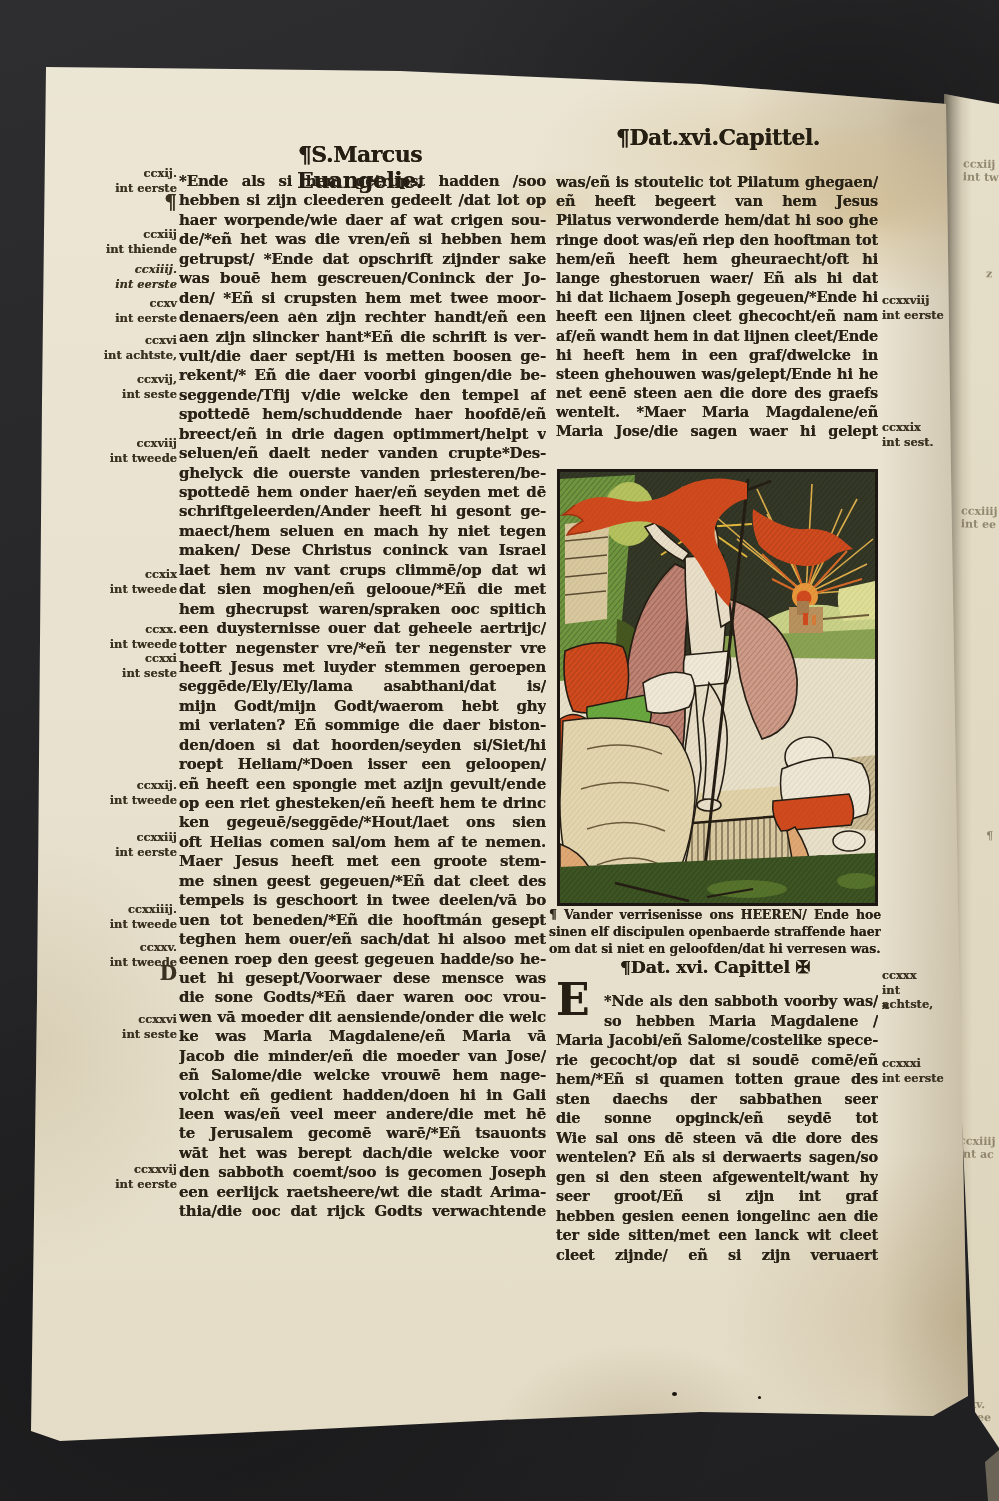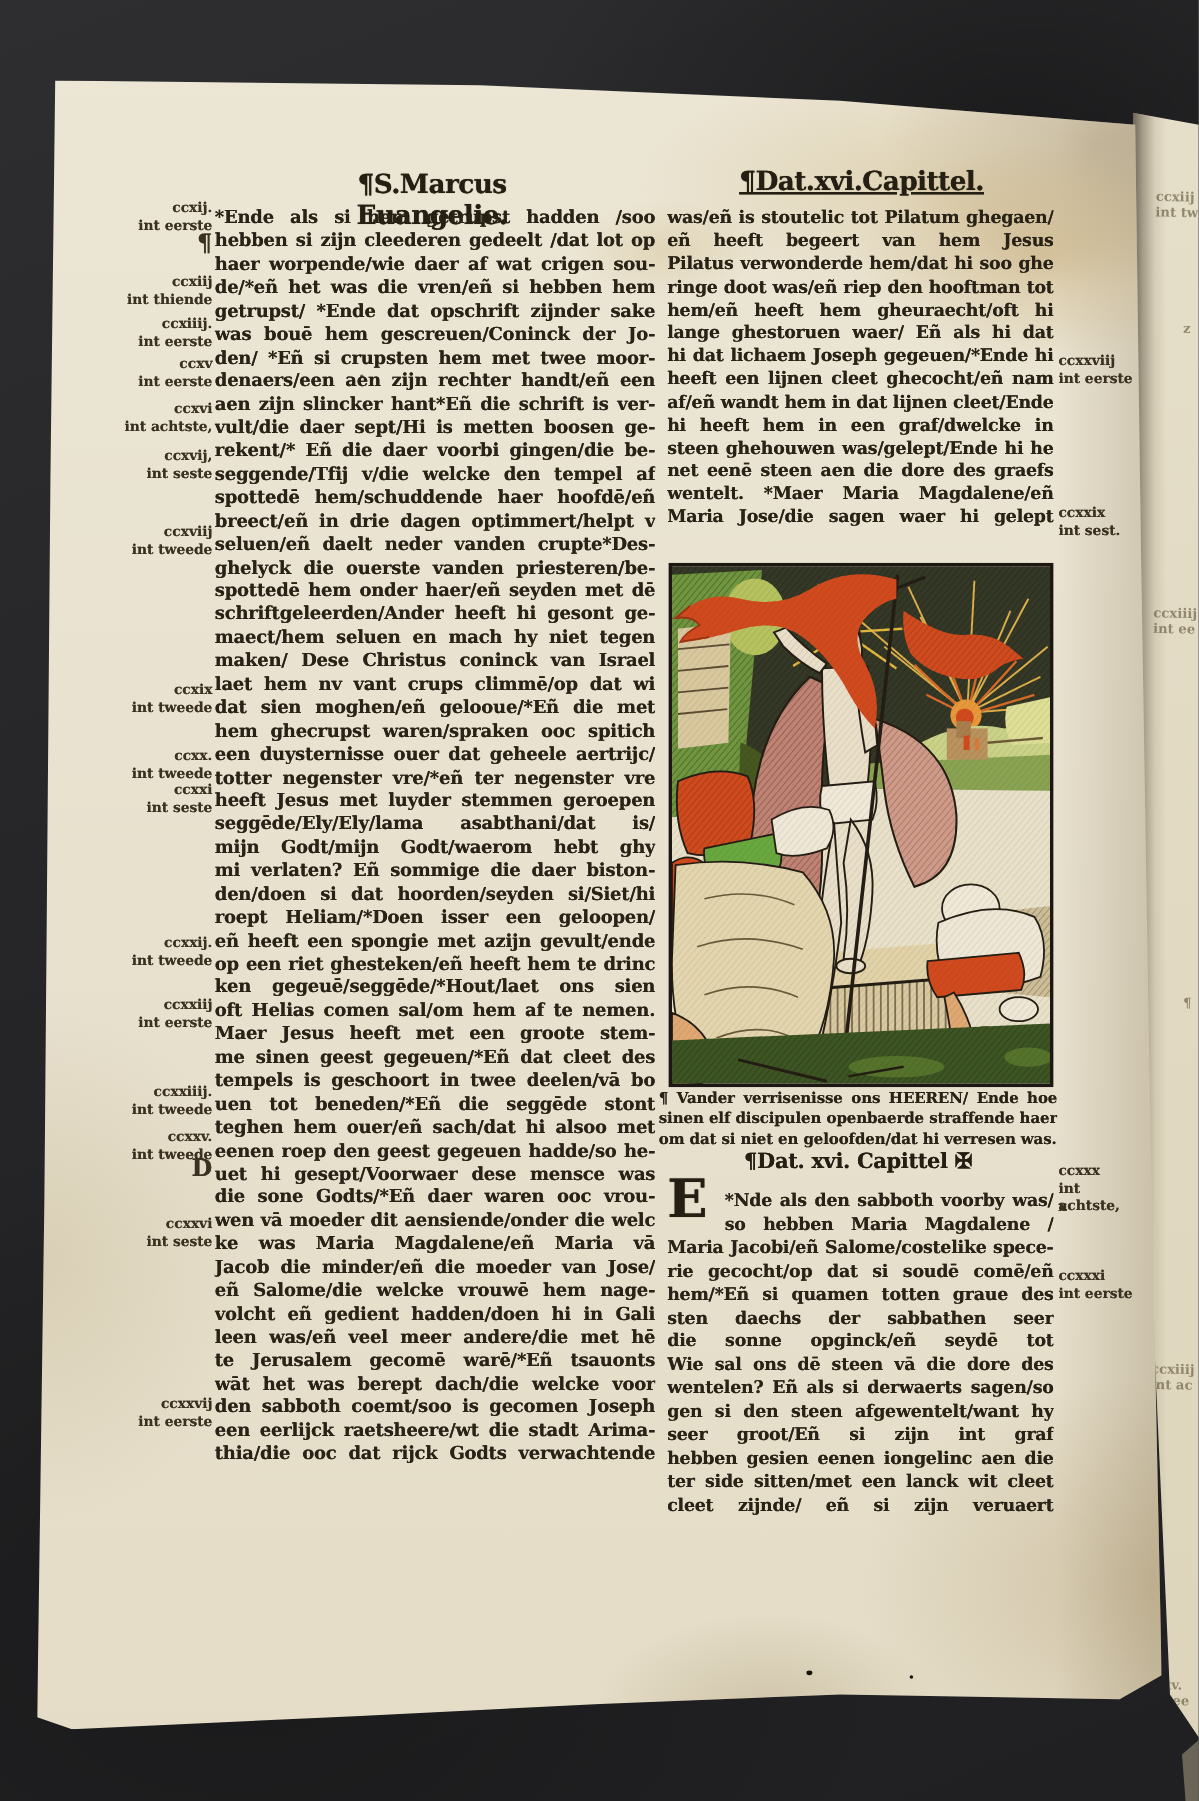--- a/index.html
+++ b/index.html
@@ -102,21 +102,21 @@
 
     <div class="edge-frag" style="top: 1398px; left: 956px;">ccxv.
 int ee</div>
 
 </div>
 <div class="corner-sliver"></div>
 
 <div class="page ink">
 
   <div class="header" style="left:251px;top:141px;width:218px;">¶S.Marcus Euangelie.</div>
-  <div class="header" style="left:616px;top:138px;width:200px;text-decoration:underline;">¶Dat.xvi.Capittel.</div>
+  <div class="header" style="left:616px;top:124px;width:200px;">¶Dat.xvi.Capittel.</div>
 
   <div class="colblock left-col" style="left:179px;top:172px;width:367px;">
 
       <div class="tline">*Ende als si hem getrupst hadden /soo</div>
 
       <div class="tline">hebben si zijn cleederen gedeelt /dat lot op</div>
 
       <div class="tline">haer worpende/wie daer af wat crigen sou-</div>
 
       <div class="tline">de/*eñ het was die vren/eñ si hebben hem</div>
@@ -183,21 +183,21 @@
       <div class="tline">ken gegeuē/seggēde/*Hout/laet ons sien</div>
 
       <div class="tline">oft Helias comen sal/om hem af te nemen.</div>
 
       <div class="tline"> Maer Jesus heeft met een groote stem-</div>
 
       <div class="tline">me sinen geest gegeuen/*Eñ dat cleet des</div>
 
       <div class="tline">tempels is geschoort in twee deelen/vā bo</div>
 
-      <div class="tline">uen tot beneden/*Eñ die seggēde stont</div>
+      <div class="tline">uen tot beneden/*Eñ die hooftmán gesept</div>
 
       <div class="tline">teghen hem ouer/eñ sach/dat hi alsoo met</div>
 
       <div class="tline">eenen roep den geest gegeuen hadde/so he-</div>
 
       <div class="tline">uet hi gesept/Voorwaer dese mensce was</div>
 
       <div class="tline">die sone Godts/*Eñ daer waren ooc vrou-</div>
 
       <div class="tline">wen vā moeder dit aensiende/onder die welc</div>
@@ -227,21 +227,21 @@
   <div>
 
       <div class="mnote left" style="top: 166px;">ccxij.
 int eerste</div>
 
       <div class="mnote left big" style="top: 192px;">¶</div>
 
       <div class="mnote left" style="top: 227px;">ccxiij
 int thiende</div>
 
-      <div class="mnote left" style="top: 262px;">ccxiiij.
+      <div class="mnote left" style="top: 262px; font-style: italic;">ccxiiij.
 int eerste</div>
 
       <div class="mnote left" style="top: 296px;">ccxv
 int eerste</div>
 
       <div class="mnote left" style="top: 333px;">ccxvi
 int achtste,</div>
 
       <div class="mnote left" style="top: 372px;">ccxvij,
 int seste</div>

